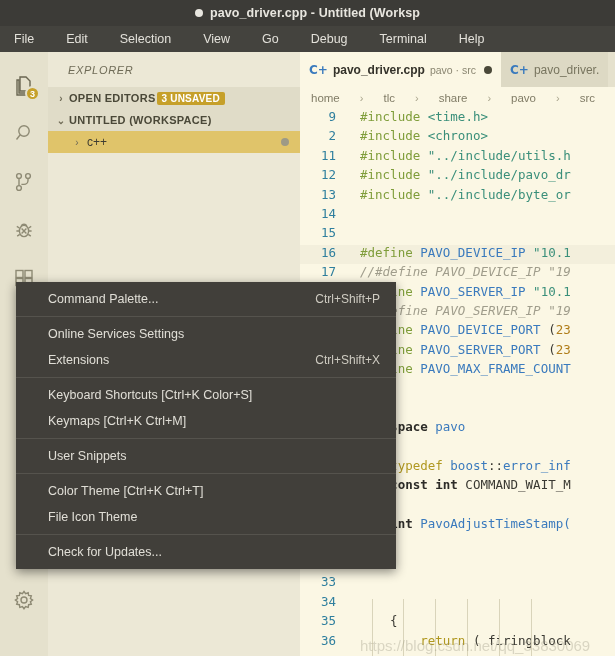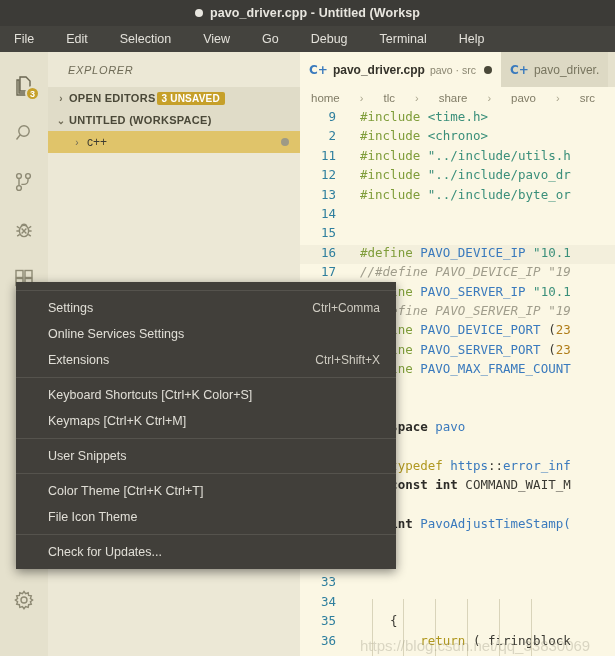--- a/index.html
+++ b/index.html
@@ -354,21 +354,21 @@
             <div class="codeline">
               <div class="ln">25</div>
               <div class="ctext"><span class="k-kw">namespace</span><span class="k-def"> </span><span class="k-pl">pavo</span></div>
             </div>
             <div class="codeline">
               <div class="ln">26</div>
               <div class="ctext"></div>
             </div>
             <div class="codeline">
               <div class="ln">27</div>
-              <div class="ctext"><span class="k-def">    </span><span class="k-typ">typedef</span><span class="k-def"> </span><span class="k-pl">https</span><span class="k-def">::</span><span class="k-pl">error_inf</span></div>
+              <div class="ctext"><span class="k-def">    </span><span class="k-typ">typedef</span><span class="k-def"> </span><span class="k-pl">boost</span><span class="k-def">::</span><span class="k-pl">error_inf</span></div>
             </div>
             <div class="codeline">
               <div class="ln">28</div>
               <div class="ctext"><span class="k-def">    </span><span class="k-kw">const int</span><span class="k-def"> COMMAND_WAIT_M</span></div>
             </div>
             <div class="codeline">
               <div class="ln">29</div>
               <div class="ctext"></div>
             </div>
             <div class="codeline">
@@ -405,25 +405,25 @@
         <div class="indent-guide" style="left:135px; top:490px; height:100px;"></div>
         <div class="indent-guide" style="left:167px; top:490px; height:100px;"></div>
         <div class="indent-guide" style="left:199px; top:490px; height:100px;"></div>
         <div class="indent-guide" style="left:231px; top:490px; height:100px;"></div>
         <div class="watermark">https://blog.csdn.net/qq_33830069</div>
       </div>
     </div>
   </div>
 
   <div class="ctxmenu" id="ctxmenu">
+      <div class="ctx-item">
+        <span>Command Palette...</span>
+        <span class="kb">Ctrl+Shift+P</span>
+      </div>
       <div class="ctx-sep"></div>
-      <div class="ctx-item">
-        <span>Settings</span>
-        <span class="kb">Ctrl+Comma</span>
-      </div>
       <div class="ctx-item">
         <span>Online Services Settings</span>
       </div>
       <div class="ctx-item">
         <span>Extensions</span>
         <span class="kb">Ctrl+Shift+X</span>
       </div>
       <div class="ctx-sep"></div>
       <div class="ctx-item">
         <span>Keyboard Shortcuts [Ctrl+K Color+S]</span>

